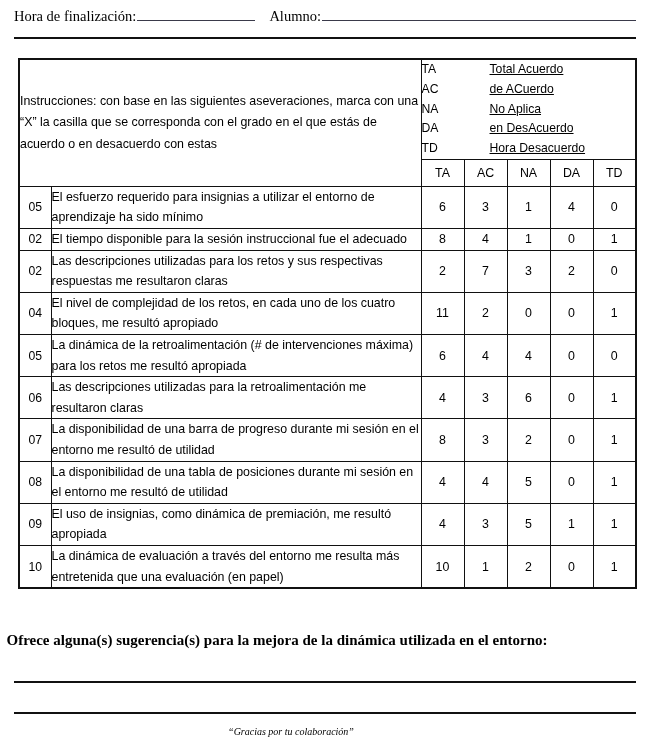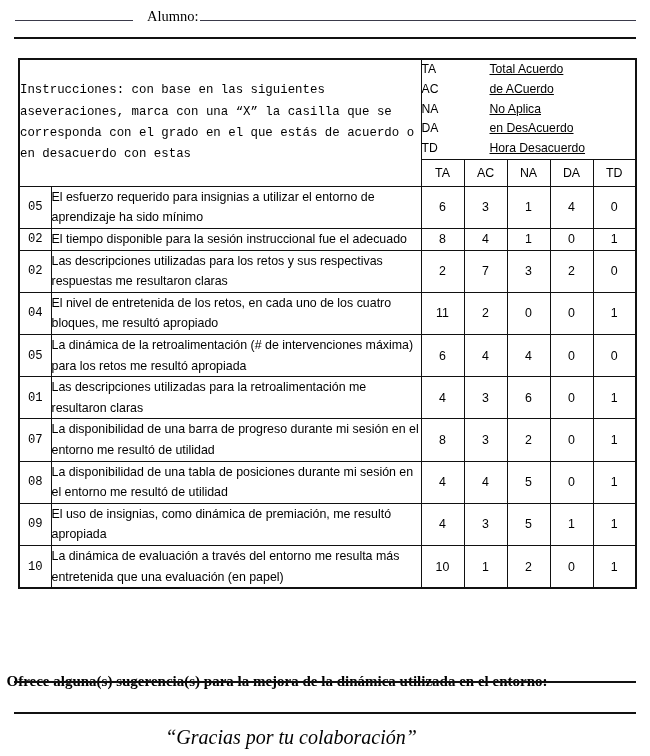--- a/index.html
+++ b/index.html
@@ -62,21 +62,21 @@
     border-collapse: collapse;
     table-layout: fixed;
   }
   .survey-table td {
     border: 1.1px solid #111111;
     padding: 0;
     vertical-align: middle;
   }
   .survey-table .outer-top { border-top-width: 2px; }
   .survey-table .outer-bottom { border-bottom-width: 2.2px; }
-  .survey-table .outer-left { border-left-width: 2px; font-family: Liberation Mono, monospace; }
+  .survey-table .outer-left { border-left-width: 2px; }
   .survey-table .outer-right { border-right-width: 2px; }
 
   
   .cell-instructions {
     padding: 10px 16px 10px 14px;
     font-size: 12.4px;
     line-height: 1.72;
     text-align: left;
   }
   
@@ -112,21 +112,21 @@
   }
   .cell-value {
     text-align: center;
     font-size: 12.4px;
   }
 
   
   .footer-prompt {
     position: absolute;
     left: 0;
-    top: 673px;
+    top: 632px;
     width: 554px;
     text-align: center;
     font-family: "Liberation Serif", serif;
     font-weight: bold;
     font-size: 15px;
   }
   .footer-rule {
     position: absolute;
     left: 14px;
     width: 622px;
@@ -136,27 +136,28 @@
   .footer-rule-1 { top: 681px; }
   .footer-rule-2 { top: 712px; }
   .footer-thanks {
     position: absolute;
     left: 0;
     top: 726px;
     width: 582px;
     text-align: center;
     font-family: "Liberation Serif", serif;
     font-style: italic;
-    font-size: 20px;
+    font-size: 10px;
   }
 </style>
 </head>
 <body>
 
 <div class="top-header">
+  <span class="hdr-label">Hora de finalización:</span>
   <span class="hdr-rule-short"></span>
   <span class="hdr-gap"></span>
   <span class="hdr-label">Alumno:</span>
   <span class="hdr-rule-long"></span>
 </div>
 <div class="top-divider"></div>
 
 <table class="survey-table">
   <colgroup>
     <col style="width:32px">
@@ -223,38 +224,38 @@
       <td class="cell-num outer-left">02</td>
       <td class="cell-statement">Las descripciones utilizadas para los retos y sus respectivas respuestas me resultaron claras</td>
       <td class="cell-value">2</td>
       <td class="cell-value">7</td>
       <td class="cell-value">3</td>
       <td class="cell-value">2</td>
       <td class="cell-value outer-right">0</td>
     </tr>
     <tr>
       <td class="cell-num outer-left">04</td>
-      <td class="cell-statement">El nivel de entretenida de los retos, en cada uno de los cuatro bloques, me resultó apropiado</td>
+      <td class="cell-statement">El nivel de complejidad de los retos, en cada uno de los cuatro bloques, me resultó apropiado</td>
       <td class="cell-value">11</td>
       <td class="cell-value">2</td>
       <td class="cell-value">0</td>
       <td class="cell-value">0</td>
       <td class="cell-value outer-right">1</td>
     </tr>
     <tr>
       <td class="cell-num outer-left">05</td>
       <td class="cell-statement">La dinámica de la retroalimentación (# de intervenciones máxima) para los retos me resultó apropiada</td>
       <td class="cell-value">6</td>
       <td class="cell-value">4</td>
       <td class="cell-value">4</td>
       <td class="cell-value">0</td>
       <td class="cell-value outer-right">0</td>
     </tr>
     <tr>
-      <td class="cell-num outer-left">01</td>
+      <td class="cell-num outer-left">06</td>
       <td class="cell-statement">Las descripciones utilizadas para la retroalimentación me resultaron claras</td>
       <td class="cell-value">4</td>
       <td class="cell-value">3</td>
       <td class="cell-value">6</td>
       <td class="cell-value">0</td>
       <td class="cell-value outer-right">1</td>
     </tr>
     <tr>
       <td class="cell-num outer-left">07</td>
       <td class="cell-statement">La disponibilidad de una barra de progreso durante mi sesión en el entorno me resultó de utilidad</td>

